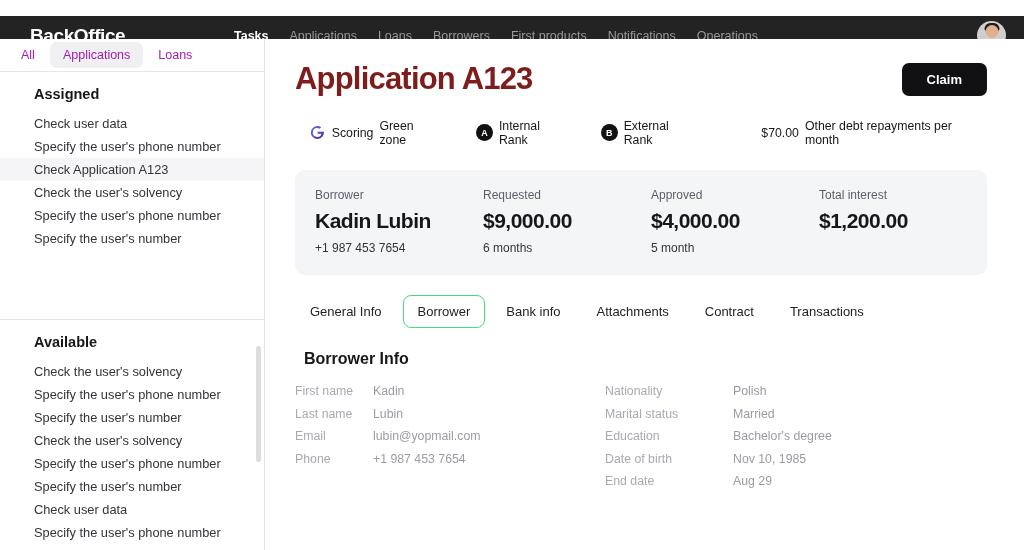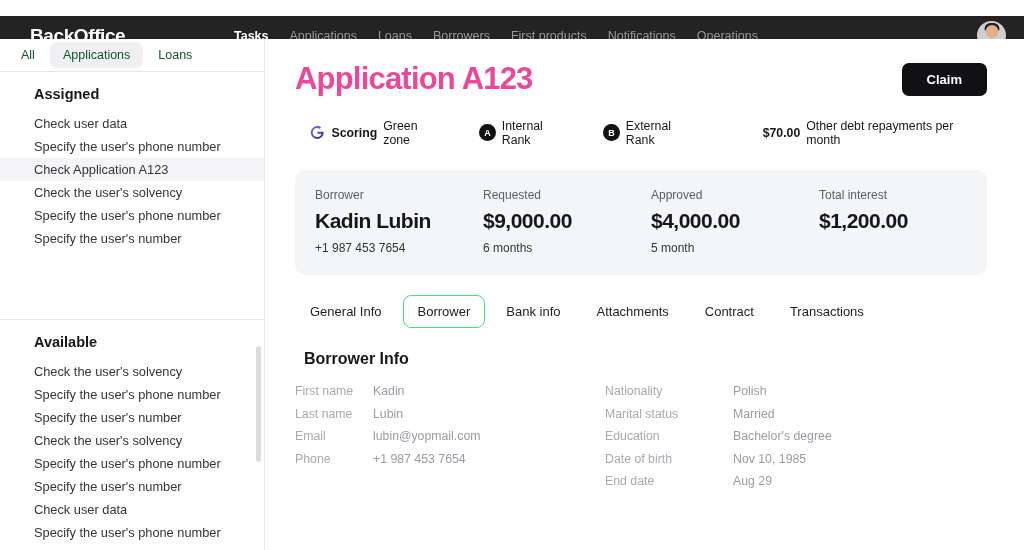--- a/index.html
+++ b/index.html
@@ -78,21 +78,21 @@
   }
   .filter-row {
     display: flex; align-items: center;
     height: 33px;
     padding: 0 8px;
     gap: 2px;
     border-bottom: 1px solid #e7e7e9;
   }
   .pill {
     font-size: 12.5px;
-    color: #14532d;
+    color: #a21caf;
     padding: 6px 13px;
     border-radius: 7px;
     cursor: pointer;
     white-space: nowrap;
   }
   .pill.active { background: #f0f0f2; }
 
   .section-head {
     font-size: 14.5px;
     font-weight: bold;
@@ -127,21 +127,21 @@
     background: #ffffff;
     overflow: hidden;
   }
   .page-head {
     display: flex; align-items: center; justify-content: space-between;
     padding: 22px 37px 0 30px;
   }
   .page-title {
     font-size: 31px;
     font-weight: bold;
-    color: #ec4899;
+    color: #7f1d1d;
     letter-spacing: -0.8px;
   }
   .claim-btn {
     background: #111113;
     color: #ffffff;
     font-size: 13px;
     font-weight: bold;
     border: none;
     border-radius: 7px;
     padding: 9px 25px;
@@ -164,21 +164,21 @@
   .g-icon { width: 17px; height: 17px; display: block; }
   .rank-dot {
     width: 17px; height: 17px;
     border-radius: 50%;
     background: #111113;
     color: #ffffff;
     font-size: 9px;
     font-weight: bold;
     display: flex; align-items: center; justify-content: center;
   }
-  .bold-lbl { font-weight: bold; text-align: right; }
+  .bold-lbl { font-weight: normal; text-align: right; }
   .sp-32 { width: 34px; }
   .sp-26 { width: 30px; }
   .sp-52 { width: 62px; }
 
   
   .stats-card {
     margin: 19px 37px 0 30px;
     background: #f4f5f7;
     border-radius: 10px;
     height: 105px;

